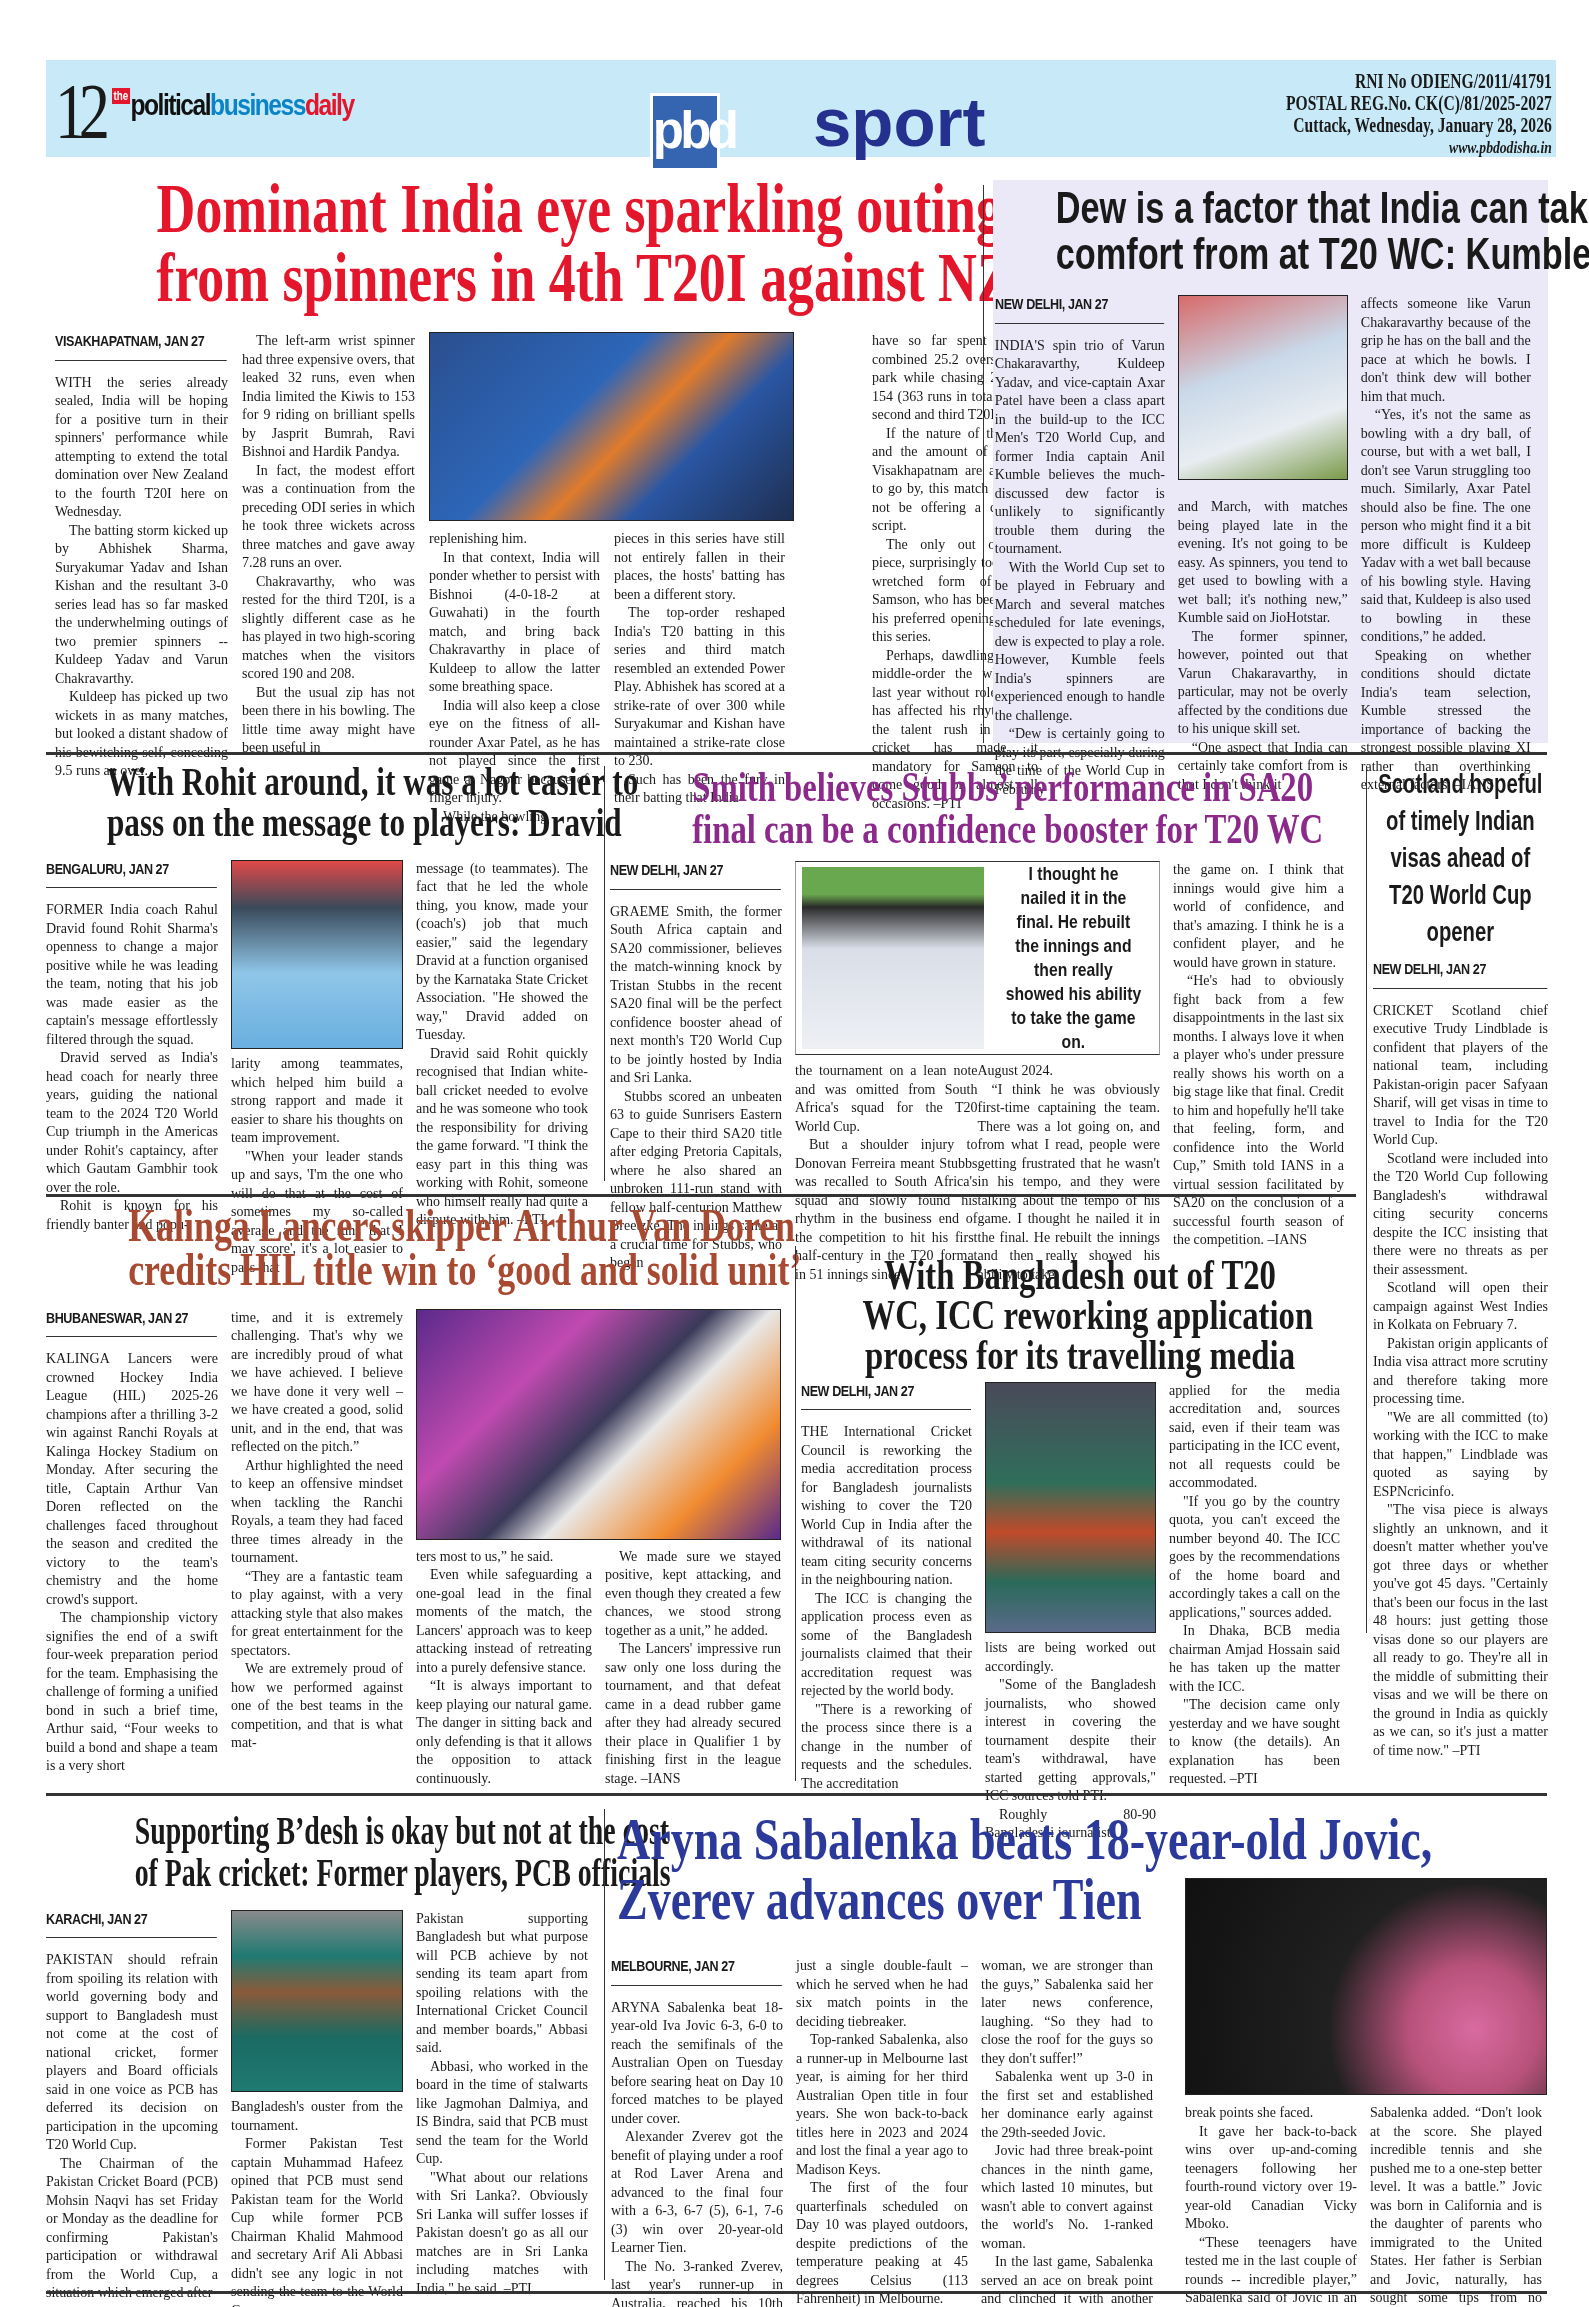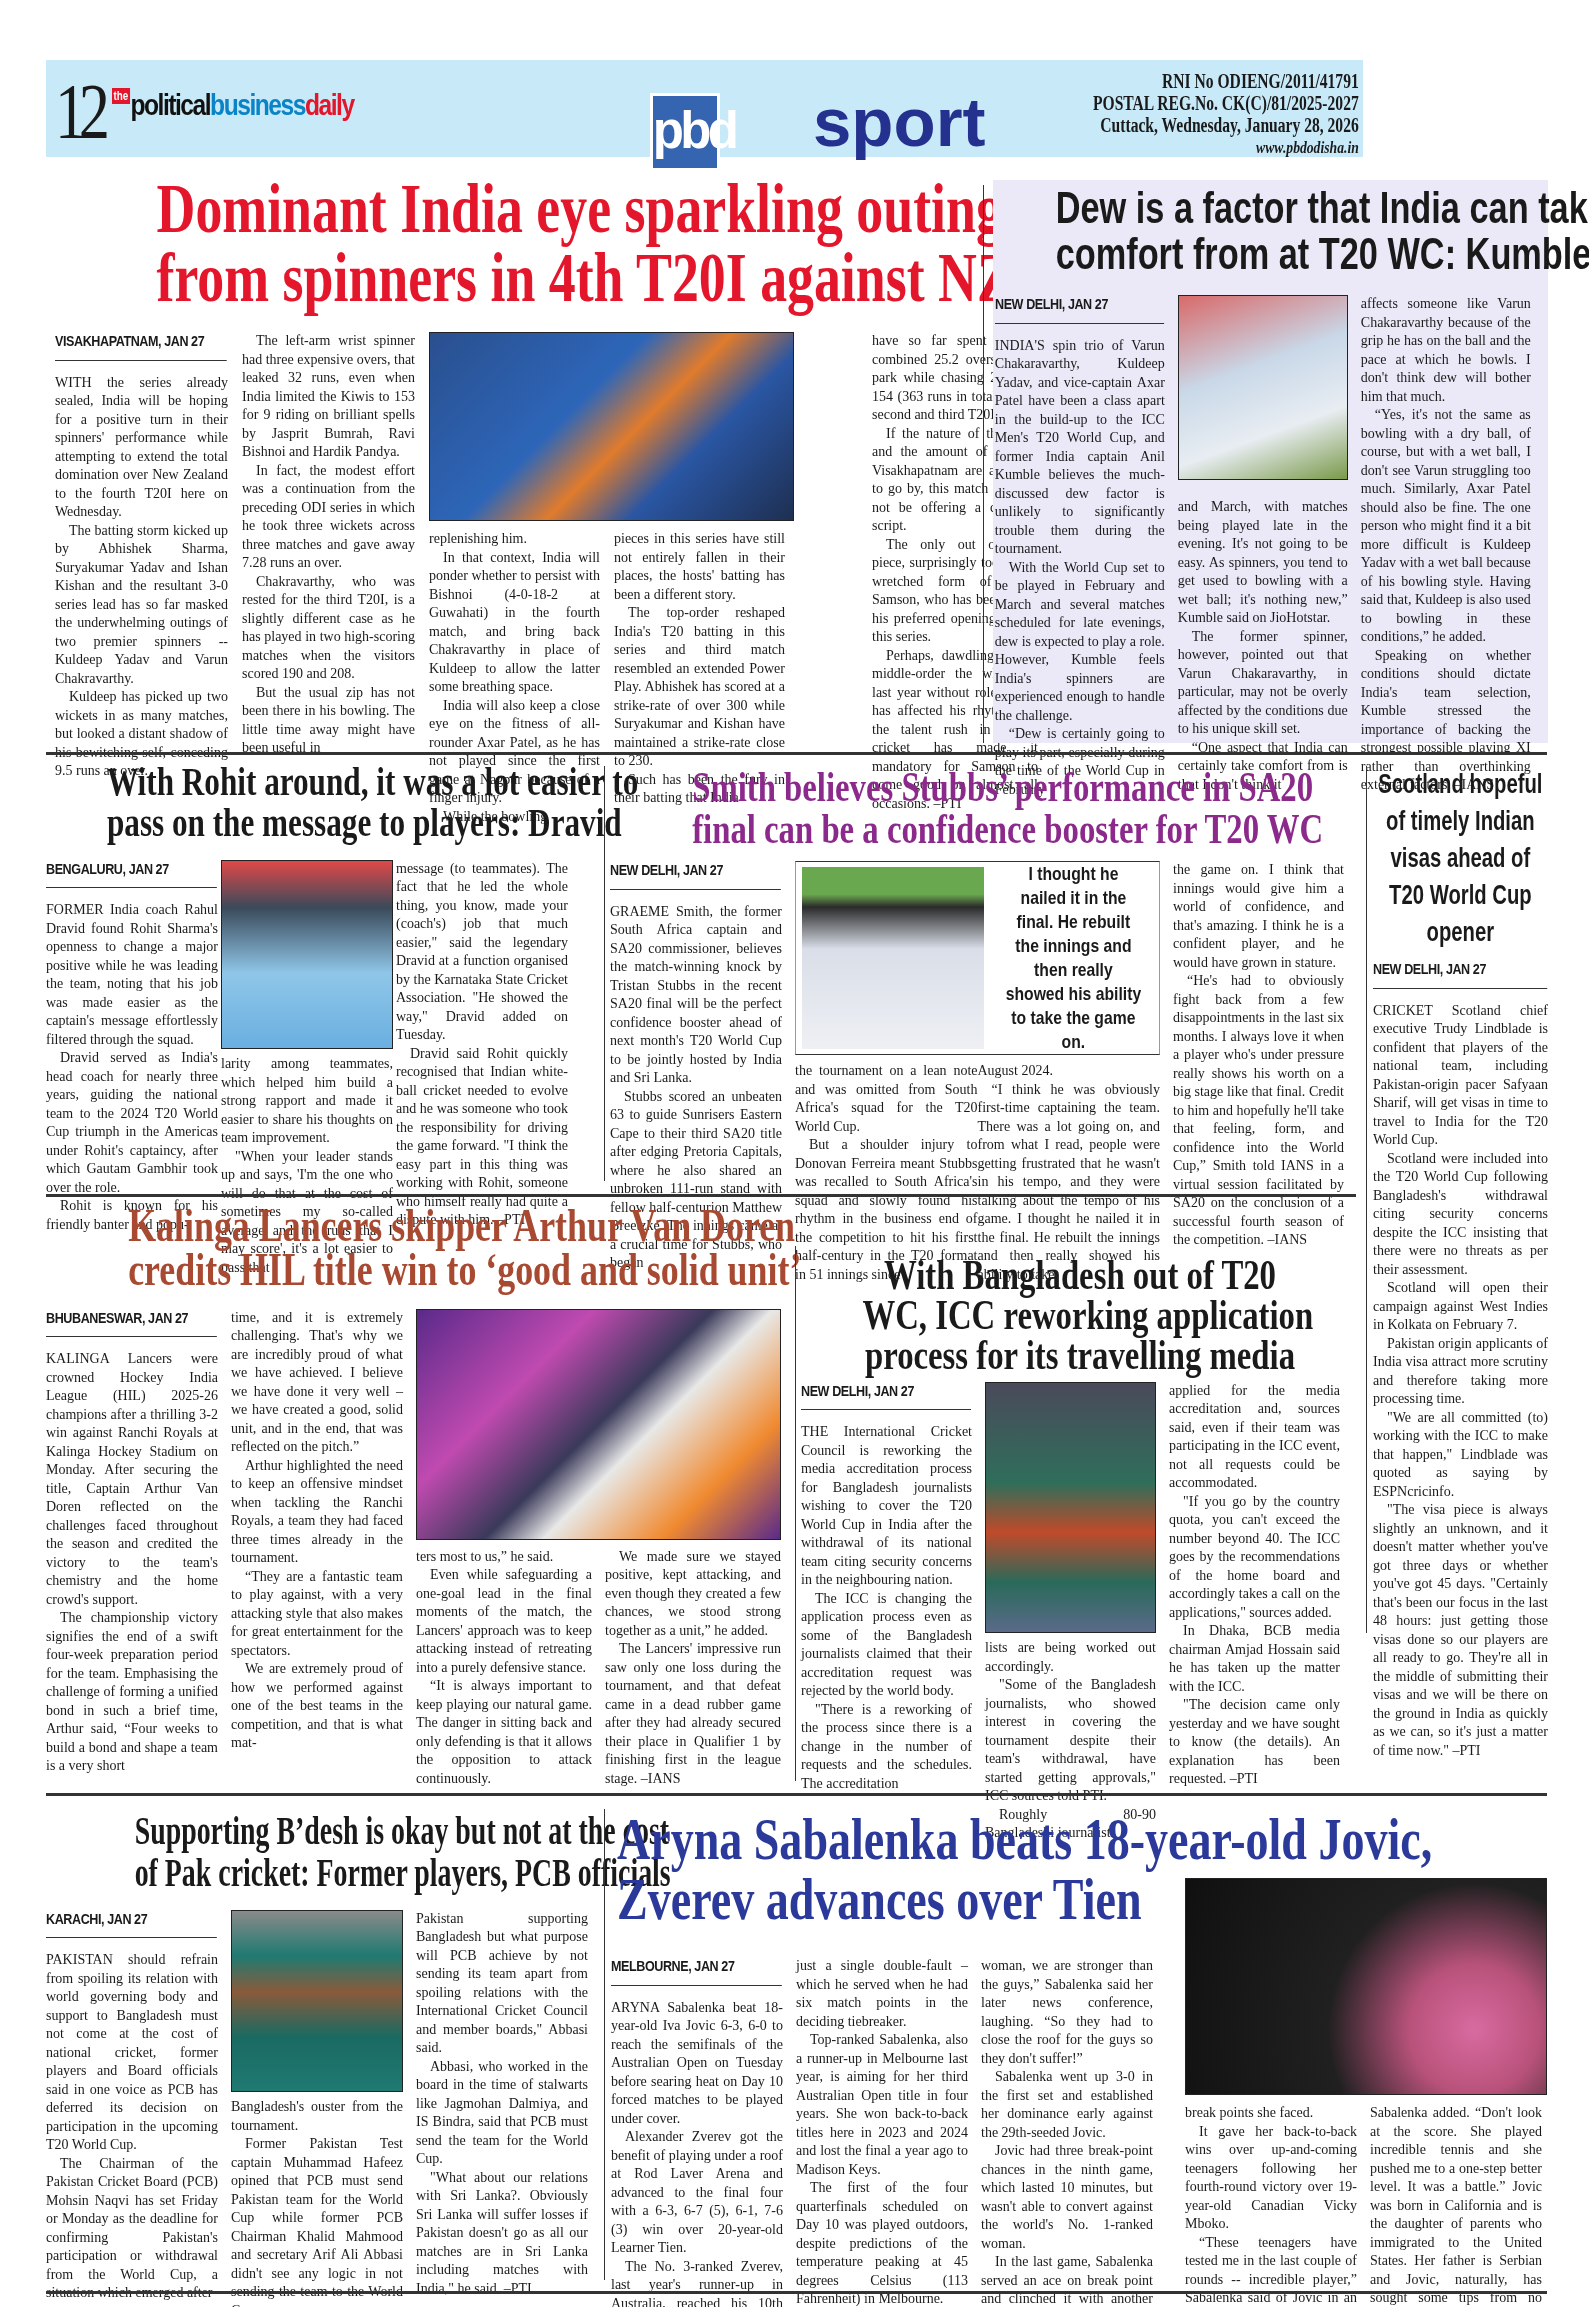--- a/index.html
+++ b/index.html
@@ -1,19 +1,19 @@
 <!DOCTYPE html>
 <html style="font-size:7.4px"><head>
 <meta charset="utf-8">
 <style>
   * { box-sizing: border-box; margin: 0; padding: 0; }
   html, body { width: 1589px; height: 2452px; background: #ffffff; overflow: hidden; }
   body { position: relative; font-family: "Liberation Serif", "DejaVu Serif", serif; color: #1a1a1a; }
 
-  .masthead { position: absolute; left: 46px; top: 60px; width: 1317px; height: 97px; background: #c8e9f8; }
+  .masthead { position: absolute; left: 46px; top: 60px; width: 1510px; height: 97px; background: #c8e9f8; }
   .page-num { position: absolute; left: 9.2px; top: 14px; font-family: "Liberation Serif", serif; font-size: 78px; line-height: 74px; color: #1a1a1a; letter-spacing: -9.2px; transform: scaleX(0.8); transform-origin: left; }
   .brand { position: absolute; left: 66px; top: 28px; font-family: "Liberation Sans", sans-serif; font-weight: bold; font-size: 30px; letter-spacing: -1.8px; transform: scaleX(0.82); transform-origin: left; }
   .brand .the { display: inline-block; background: #e4162b; color: #fff; font-size: 12px; padding: 0.9px 1.8px; vertical-align: top; margin-right: 0.9px; letter-spacing: 0; }
   .brand .political { color: #111; }
   .brand .business { color: #0a84c6; }
   .brand .daily { color: #e4162b; }
   .pbd-logo { position: absolute; left: 604px; top: 33px; width: 70px; height: 78px; background: #fff; padding: 2.8px; }
   .pbd-logo span { display: block; width: 100%; height: 100%; background: #3564b0; color: #fff; font-family: "Liberation Sans", sans-serif; font-weight: bold; font-size: 51px; line-height: 69px; text-align: center; letter-spacing: -3.7px; }
   .sport-label { position: absolute; left: 767px; top: 28px; font-family: "Liberation Sans", sans-serif; font-weight: bold; font-size: 69px; color: #25318f; line-height: 69px; }
   .mast-meta { position: absolute; right: 4.6px; top: 10px; text-align: right; font-family: "Liberation Serif", serif; font-weight: bold; line-height: 22px; }
@@ -130,21 +130,21 @@
   </div>
 </article>
 
 <div class="rule-h" style="left:46px; top:752px; width:1501px;"></div>
 
 <article class="story" style="left:46px; top:761px; width:554px; height:424px;">
   <h2 class="headline" style="font-size:40px; line-height:41px;">
     <span class="hl-condensed">With Rohit around, it was a lot easier to</span>
     <span class="hl-condensed">pass on the message to players: Dravid</span>
   </h2>
-  <div style="display:flex; gap:3px; margin-top:16.6px;">
+  <div style="display:flex; gap:13px; margin-top:16.6px;">
     <div class="col" style="flex:0 0 172px;">
       <div class="dateline">BENGALURU, JAN 27</div>
       <p class="first">FORMER India coach Rahul Dravid found Rohit Sharma's openness to change a major positive while he was leading the team, noting that his job was made easier as the captain's message effortlessly filtered through the squad.</p>
       <p>Dravid served as India's head coach for nearly three years, guiding the national team to the 2024 T20 World Cup triumph in the Americas under Rohit's captaincy, after which Gautam Gambhir took over the role.</p>
       <p>Rohit is known for his friendly banter and popu-</p>
     </div>
     <div style="flex:0 0 172px;">
       <div class="photo" style="width:172px; height:189px; background:linear-gradient(180deg,#e04848 0%,#3a4a5a 25%,#8fc6e8 60%,#6aafe0 100%);">
         
       </div>

